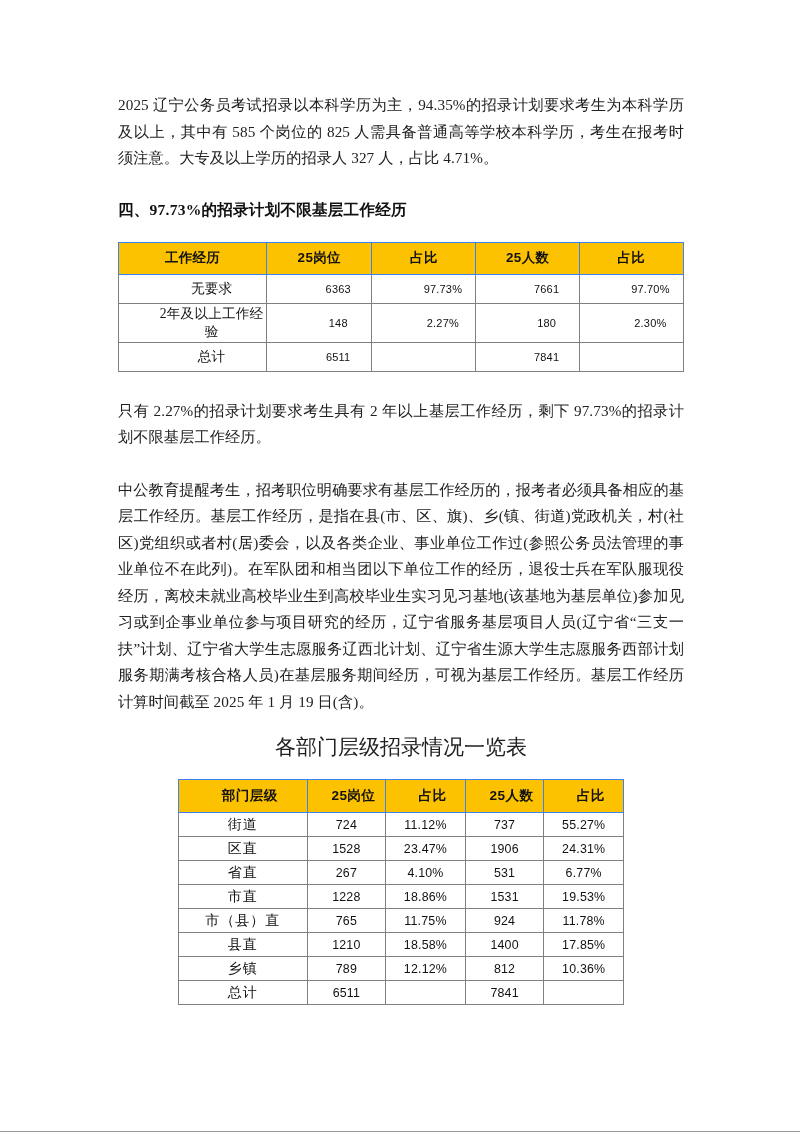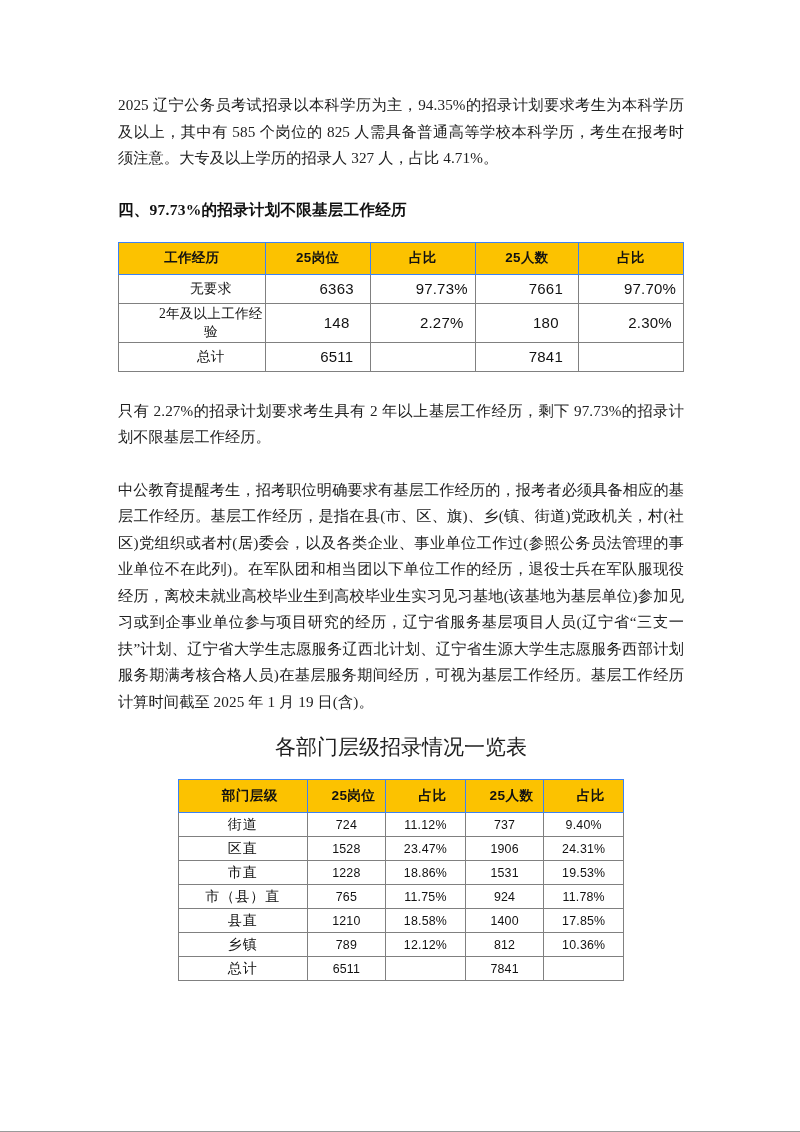--- a/index.html
+++ b/index.html
@@ -68,21 +68,21 @@
   }
   table.data-table thead th {
     background: #FCC200;
     font-weight: bold;
     font-size: 13.4px;
     height: 29px;
     border: 1px solid #3b82f6;
     letter-spacing: 0.4px;
   }
   table.data-table tbody td {
-    font-size: 15px;
+    font-size: 11px;
     height: 25px;
     background: #ffffff;
     letter-spacing: 0.2px;
   }
 
   #table-work-experience {
     width: 566px;
     margin: 0;
   }
   #table-work-experience thead th:nth-child(1) { width: 152px; }
@@ -208,30 +208,37 @@
             <th>25人数</th>
             <th>占比</th>
           </tr>
         </thead>
         <tbody>
           <tr>
             <td>街道</td>
             <td class="num">724</td>
             <td class="num">11.12%</td>
             <td class="num">737</td>
-            <td class="num">9.40%</td>
+            <td class="num">55.27%</td>
           </tr>
           <tr>
             <td>区直</td>
             <td class="num">1528</td>
             <td class="num">23.47%</td>
             <td class="num">1906</td>
             <td class="num">24.31%</td>
           </tr>
           <tr>
+            <td>省直</td>
+            <td class="num">267</td>
+            <td class="num">4.10%</td>
+            <td class="num">531</td>
+            <td class="num">6.77%</td>
+          </tr>
+          <tr>
             <td>市直</td>
             <td class="num">1228</td>
             <td class="num">18.86%</td>
             <td class="num">1531</td>
             <td class="num">19.53%</td>
           </tr>
           <tr>
             <td>市（县）直</td>
             <td class="num">765</td>
             <td class="num">11.75%</td>

